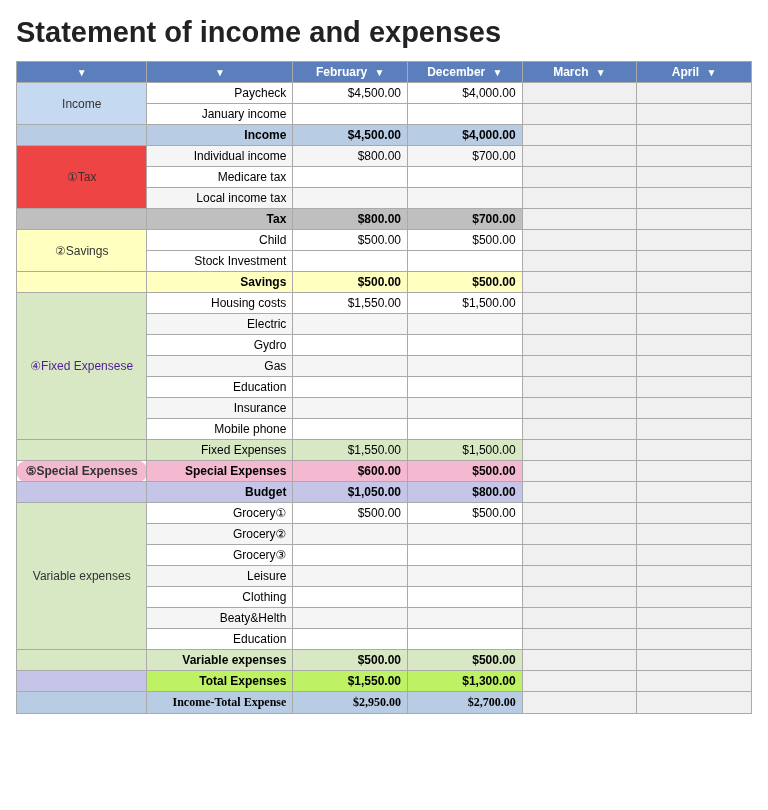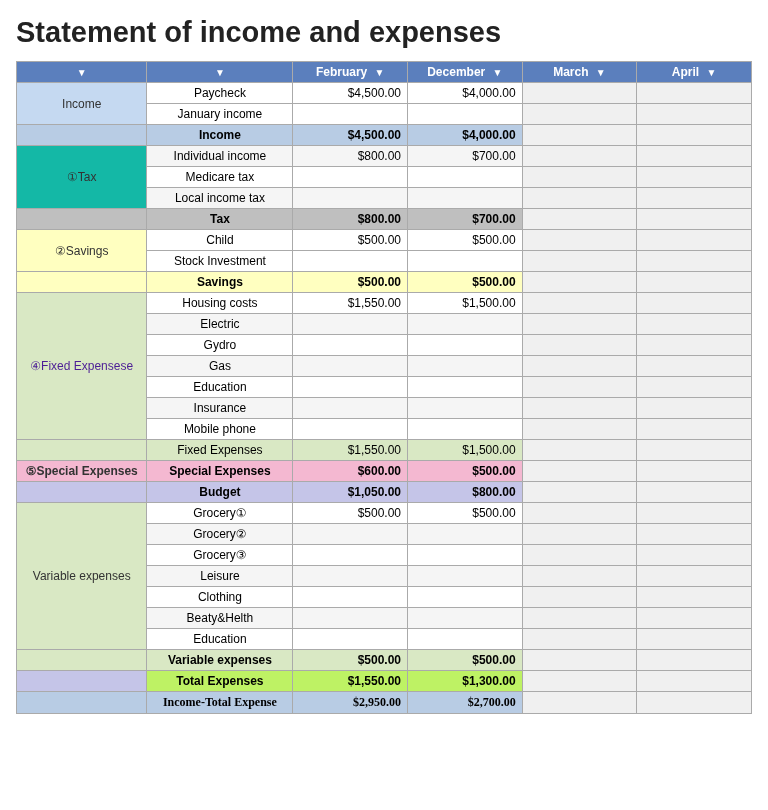--- a/index.html
+++ b/index.html
@@ -27,39 +27,39 @@
     }
     
     .header-row th {
       background-color: #5b7fbd;
       color: #fff;
       font-weight: bold;
       text-align: center;
     }
     
     .cat-income { background-color: #c5d9f1; text-align: center; color: #333; }
-    .cat-tax { background-color: #14b8a6; text-align: center; color: #333; }
+    .cat-tax { background-color: #ef4444; text-align: center; color: #333; }
     .cat-savings { background-color: #ffffc0; text-align: center; color: #333; }
     .cat-fixed { background-color: #d9e8c4; text-align: center; color: #4c1d95; }
-    .cat-special { background-color: #f4b8d1; text-align: center; color: #333; font-weight: bold; }
+    .cat-special { background-color: #f4b8d1; text-align: center; color: #333; font-weight: bold; border-radius: 9px; }
     .cat-variable { background-color: #d9e8c4; text-align: center; color: #333; }
 
     
     .subtotal-income { background-color: #b8cce4; font-weight: bold; }
     .subtotal-tax { background-color: #bfbfbf; font-weight: bold; }
     .subtotal-savings { background-color: #ffffc0; font-weight: bold; }
     .subtotal-fixed { background-color: #d9e8c4; padding-left: 36px; }
     .subtotal-budget { background-color: #c5c5e8; font-weight: bold; }
     .subtotal-variable { background-color: #d9e8c4; font-weight: bold; }
     .subtotal-total { background-color: #bef264; font-weight: bold; }
     .subtotal-income-total { background-color: #b8cce4; font-weight: bold; font-family: Liberation Serif, serif; }
 
     
     .num { text-align: right; }
-    .label { text-align: center; }
+    .label { text-align: right; }
     .bold { font-weight: bold; }
 
     
     .row-light { background-color: #fff; }
     .row-alt { background-color: #f5f5f5; }
 
     
     .col-march, .col-april { background-color: #f0f0f0; }
 
     

